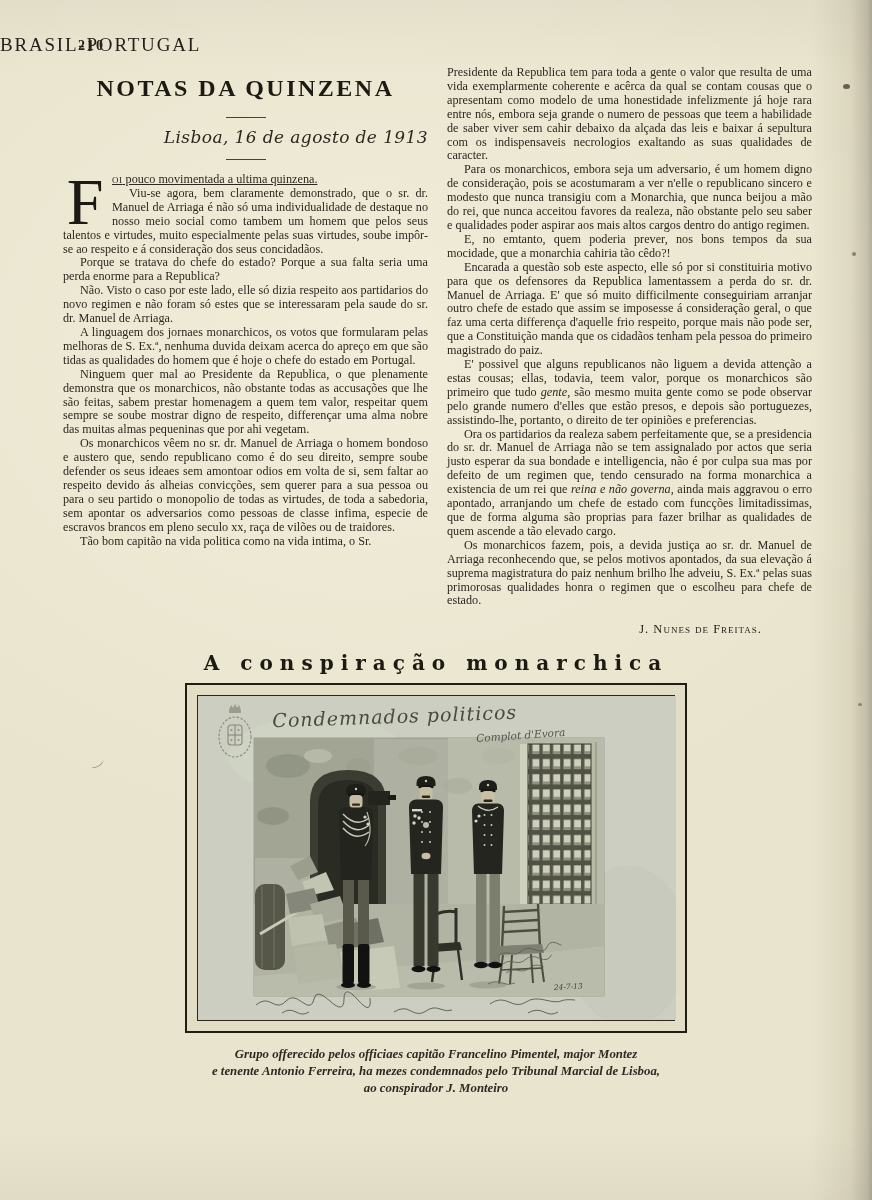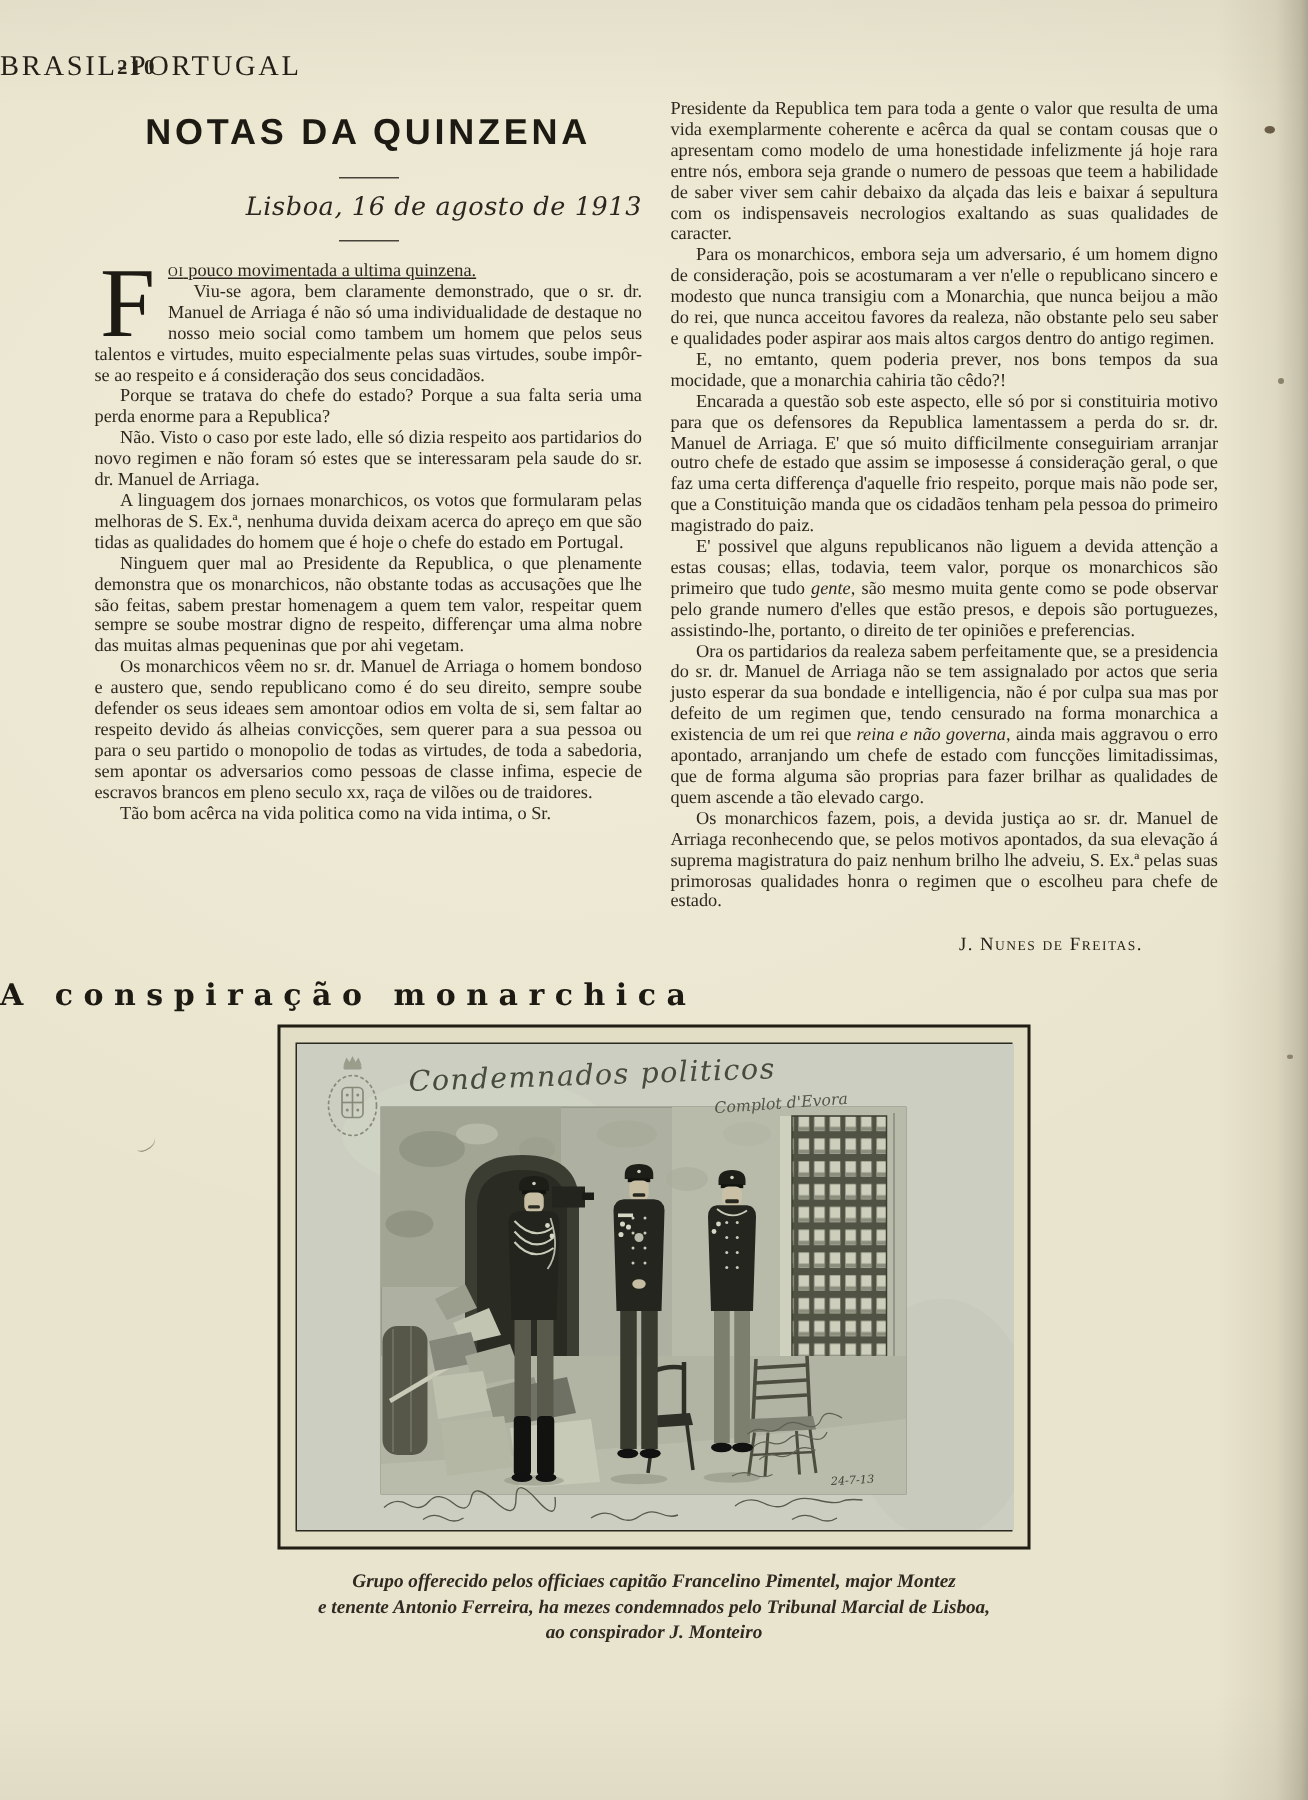--- a/index.html
+++ b/index.html
@@ -25,21 +25,21 @@
   }
   .journal-title{
     margin:0;text-align:left;
     font-size:19px;font-weight:normal;letter-spacing:1.8px;color:#231f18;
   }
   
   .columns{display:flex;gap:19px;padding:0 60px 0 63px;margin-top:2px;}
   .col{flex:1;min-width:0;}
   .article-title{
     margin:9px 0 0;text-align:center;
-    font-family:Liberation Sans, sans-serif;
+    font-family:Liberation Serif, serif;
     font-size:24px;font-weight:bold;letter-spacing:2.5px;color:#1d1a13;
   }
   .rule{width:40px;height:1px;background:#47423a;margin:15px auto 9px;}
   .rule.r2{margin:12px auto 13px;}
   .dateline{
     text-align:right;
     font-family:"DejaVu Serif", serif;
     font-style:italic;font-size:17px;letter-spacing:.4px;color:#2b2720;
   }
   .body-text{font-size:12.2px;line-height:13.9px;text-align:justify;color:#2c2820;}
@@ -54,21 +54,21 @@
   .opening p.first{text-indent:0;text-decoration:underline;}
   .sc{font-variant:small-caps;letter-spacing:.5px;}
   .opening p.second{text-indent:14px;}
   .signature{
     margin-top:15px;
     text-align:right;padding-right:50px;
     font-size:12.5px;font-variant:small-caps;letter-spacing:1px;color:#27231b;
   }
   
   .section-title{
-    margin:14px 0 0;
+    margin:14px 0 0;text-align:center;
     font-family:"DejaVu Serif", serif;
     font-size:20px;font-weight:bold;letter-spacing:7px;color:#1d1a13;
   }
   
   .photo-frame{
     width:478px;margin:8px auto 0;
     border:2px solid #201d15;
     padding:10px;background:#e2ddc5;
   }
   .photo-inner{border:1px solid #2b2820;font-size:0;}
@@ -106,21 +106,21 @@
         <div class="opening">
           <span class="dropcap">F</span>
           <p class="first"><span class="sc">oi</span><span> pouco movimentada a ultima quinzena.</span></p>
         </div>
         <p>Viu-se agora, bem claramente demonstrado, que o sr. dr. Manuel de Arriaga é não só uma individualidade de destaque no nosso meio social como tambem um homem que pelos seus talentos e virtudes, muito especialmente pelas suas virtudes, soube impôr-se ao respeito e á consideração dos seus concidadãos.</p>
         <p>Porque se tratava do chefe do estado? Porque a sua falta seria uma perda enorme para a Republica?</p>
         <p>Não. Visto o caso por este lado, elle só dizia respeito aos partidarios do novo regimen e não foram só estes que se interessaram pela saude do sr. dr. Manuel de Arriaga.</p>
         <p>A linguagem dos jornaes monarchicos, os votos que formularam pelas melhoras de S. Ex.ª, nenhuma duvida deixam acerca do apreço em que são tidas as qualidades do homem que é hoje o chefe do estado em Portugal.</p>
         <p>Ninguem quer mal ao Presidente da Republica, o que plenamente demonstra que os monarchicos, não obstante todas as accusações que lhe são feitas, sabem prestar homenagem a quem tem valor, respeitar quem sempre se soube mostrar digno de respeito, differençar uma alma nobre das muitas almas pequeninas que por ahi vegetam.</p>
         <p>Os monarchicos vêem no sr. dr. Manuel de Arriaga o homem bondoso e austero que, sendo republicano como é do seu direito, sempre soube defender os seus ideaes sem amontoar odios em volta de si, sem faltar ao respeito devido ás alheias convicções, sem querer para a sua pessoa ou para o seu partido o monopolio de todas as virtudes, de toda a sabedoria, sem apontar os adversarios como pessoas de classe infima, especie de escravos brancos em pleno seculo xx, raça de vilões ou de traidores.</p>
-        <p>Tão bom acêrca na vida politica como na vida intima, o Sr.</p>
+        <p>Tão bom capitão na vida politica como na vida intima, o Sr.</p>
       </div>
     </div>
 
     <div class="col">
       <div class="body-text">
         <p style="text-indent:0">Presidente da Republica tem para toda a gente o valor que resulta de uma vida exemplarmente coherente e acêrca da qual se contam cousas que o apresentam como modelo de uma honestidade infelizmente já hoje rara entre nós, embora seja grande o numero de pessoas que teem a habilidade de saber viver sem cahir debaixo da alçada das leis e baixar á sepultura com os indispensaveis necrologios exaltando as suas qualidades de caracter.</p>
         <p>Para os monarchicos, embora seja um adversario, é um homem digno de consideração, pois se acostumaram a ver n'elle o republicano sincero e modesto que nunca transigiu com a Monarchia, que nunca beijou a mão do rei, que nunca acceitou favores da realeza, não obstante pelo seu saber e qualidades poder aspirar aos mais altos cargos dentro do antigo regimen.</p>
         <p>E, no emtanto, quem poderia prever, nos bons tempos da sua mocidade, que a monarchia cahiria tão cêdo?!</p>
         <p>Encarada a questão sob este aspecto, elle só por si constituiria motivo para que os defensores da Republica lamentassem a perda do sr. dr. Manuel de Arriaga. E' que só muito difficilmente conseguiriam arranjar outro chefe de estado que assim se imposesse á consideração geral, o que faz uma certa differença d'aquelle frio respeito, porque mais não pode ser, que a Constituição manda que os cidadãos tenham pela pessoa do primeiro magistrado do paiz.</p>
         <p>E' possivel que alguns republicanos não liguem a devida attenção a estas cousas; ellas, todavia, teem valor, porque os monarchicos são primeiro que tudo <em>gente</em>, são mesmo muita gente como se pode observar pelo grande numero d'elles que estão presos, e depois são portuguezes, assistindo-lhe, portanto, o direito de ter opiniões e preferencias.</p>

